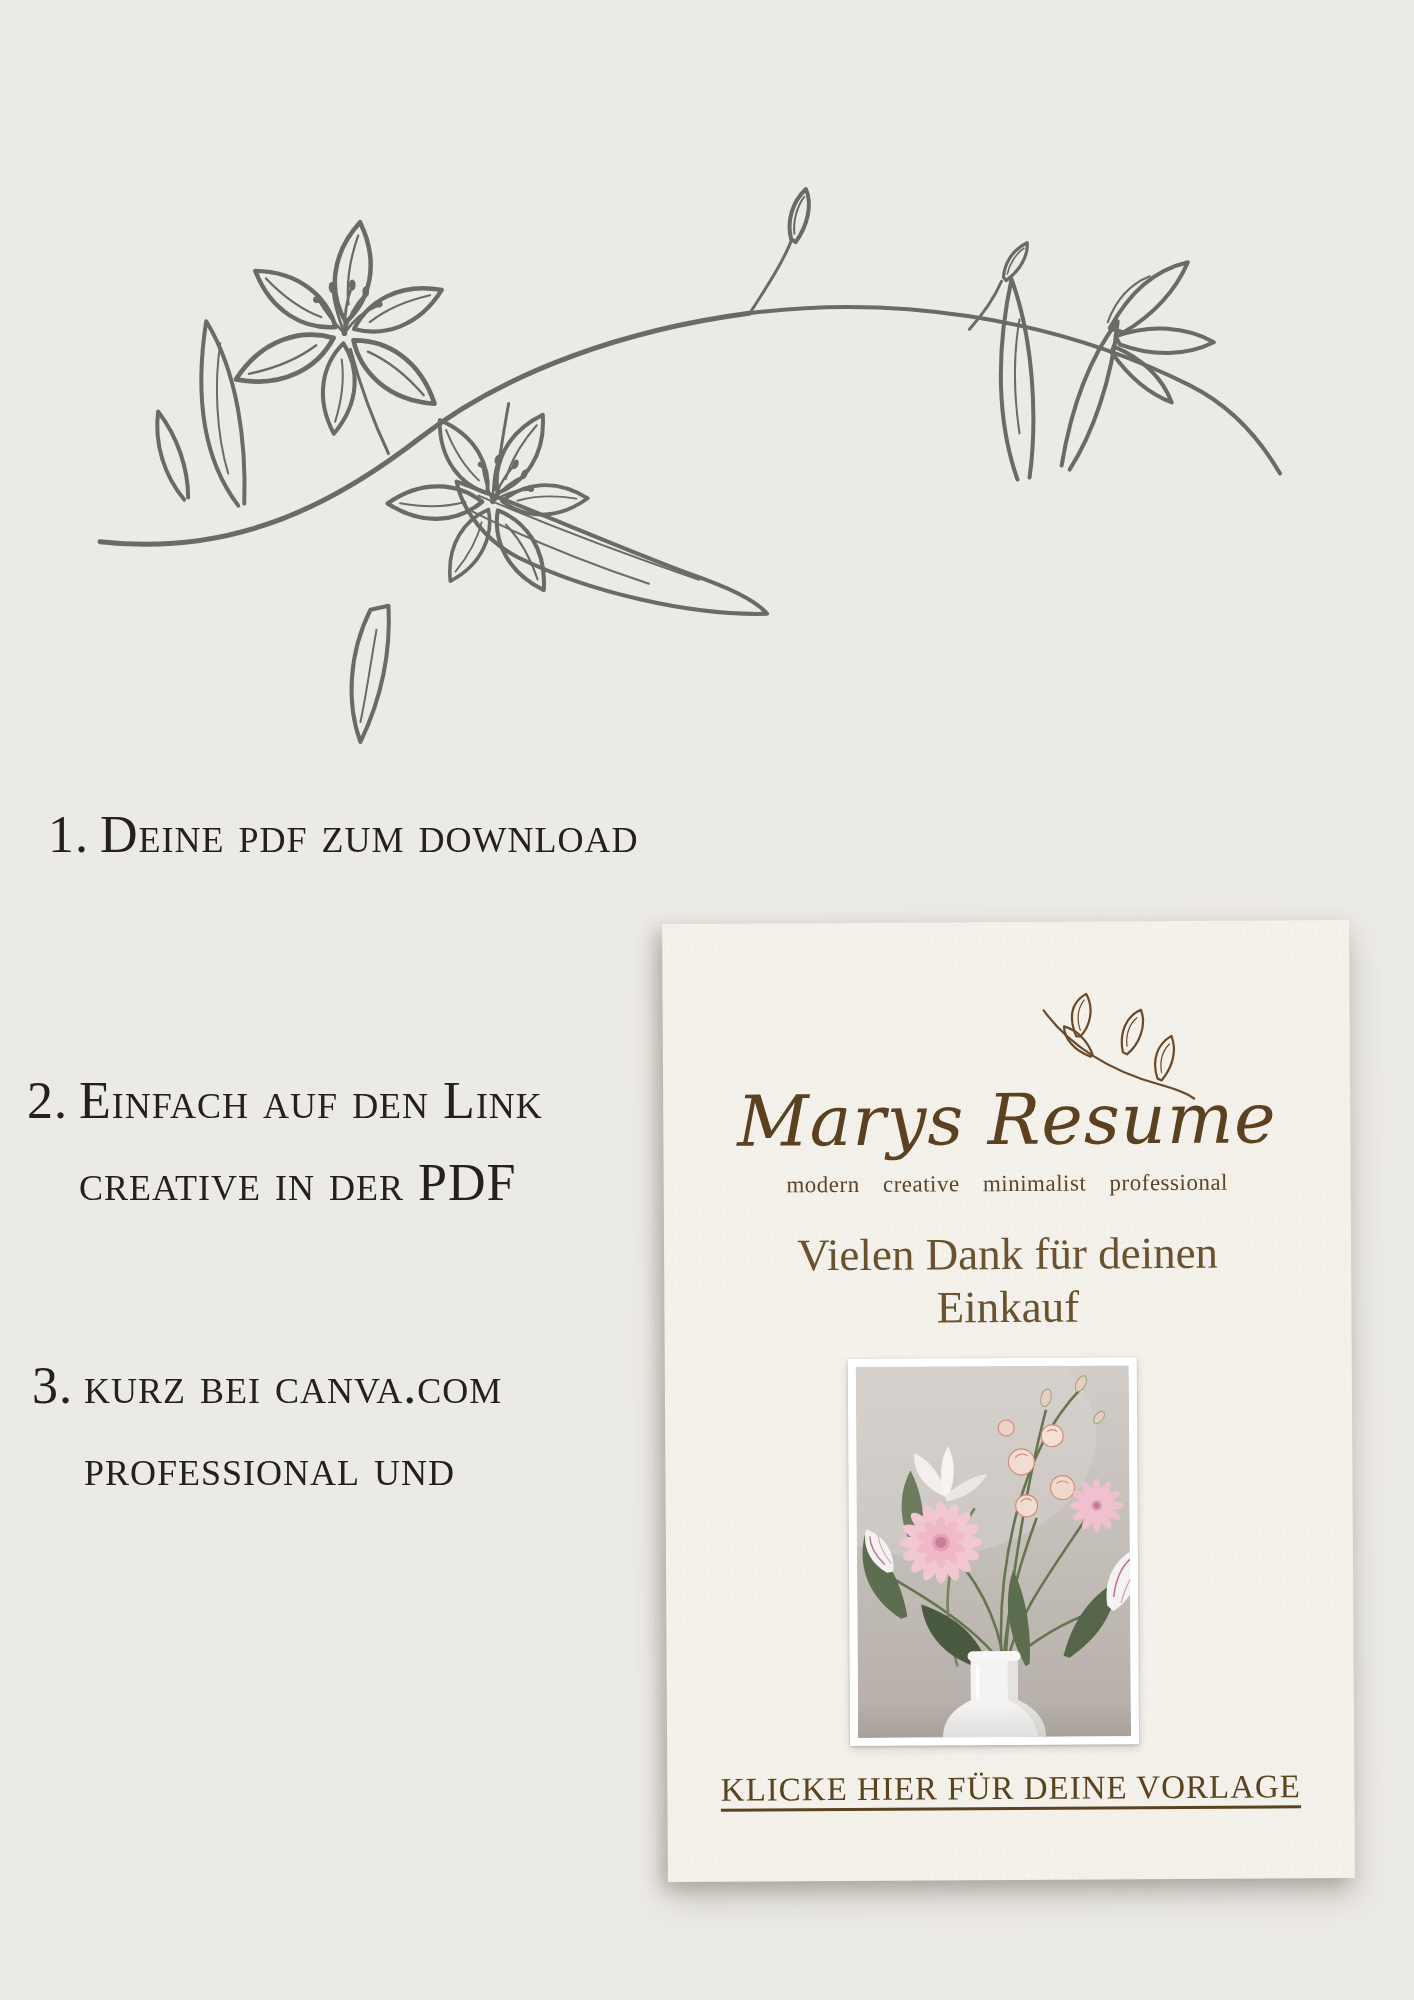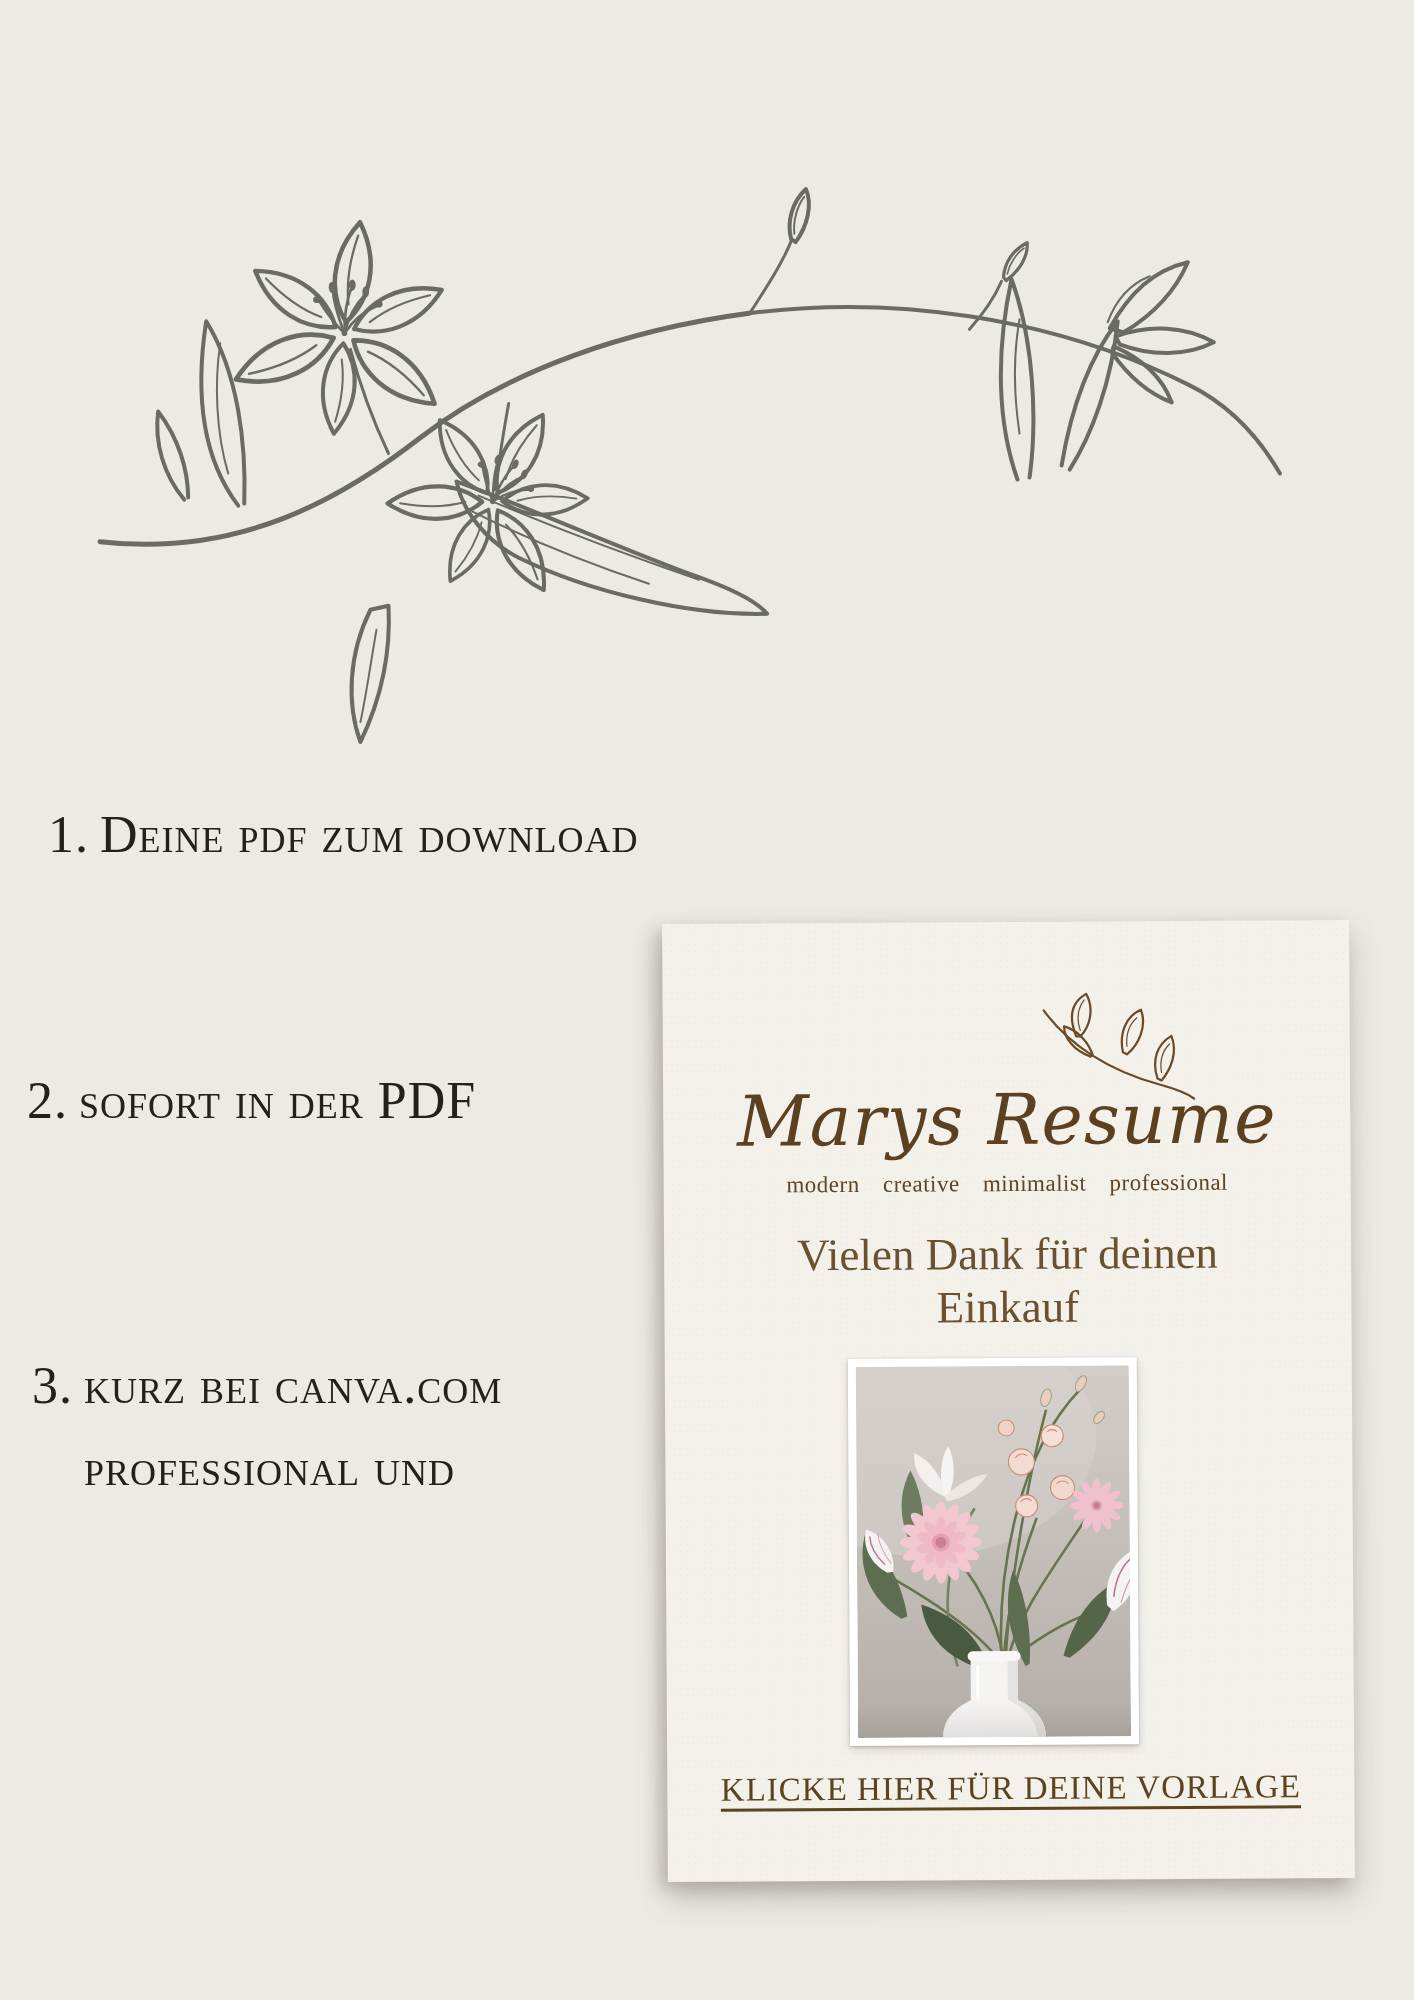--- a/index.html
+++ b/index.html
@@ -119,21 +119,22 @@
   <div class="step" id="step1">
     <span class="step-num">1.</span>
     <span class="step-lines">
       <span class="step-line">Deine pdf zum download</span>
     </span>
   </div>
 
   <div class="step" id="step2">
     <span class="step-num">2.</span>
     <span class="step-lines">
-      <span class="step-line">sofort in der PDF</span>
+      <span class="step-line">Einfach auf den Link</span>
+      <span class="step-line">creative in der PDF</span>
     </span>
   </div>
 
   <div class="step" id="step3">
     <span class="step-num">3.</span>
     <span class="step-lines">
       <span class="step-line">kurz bei canva.com</span>
       <span class="step-line">professional und</span>
     </span>
   </div>

